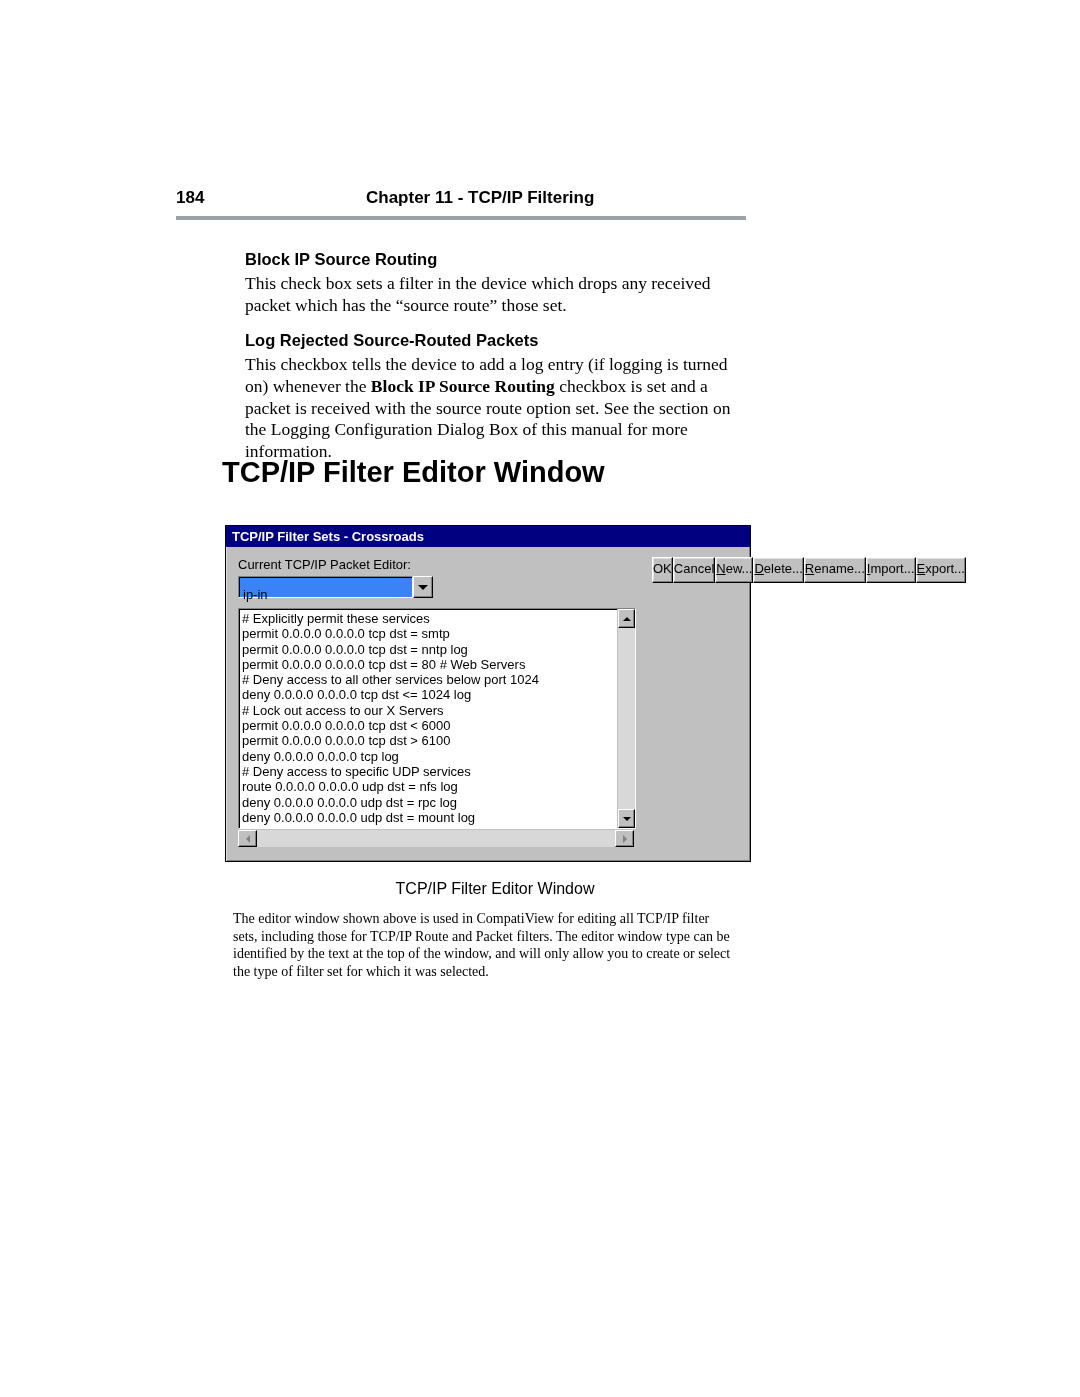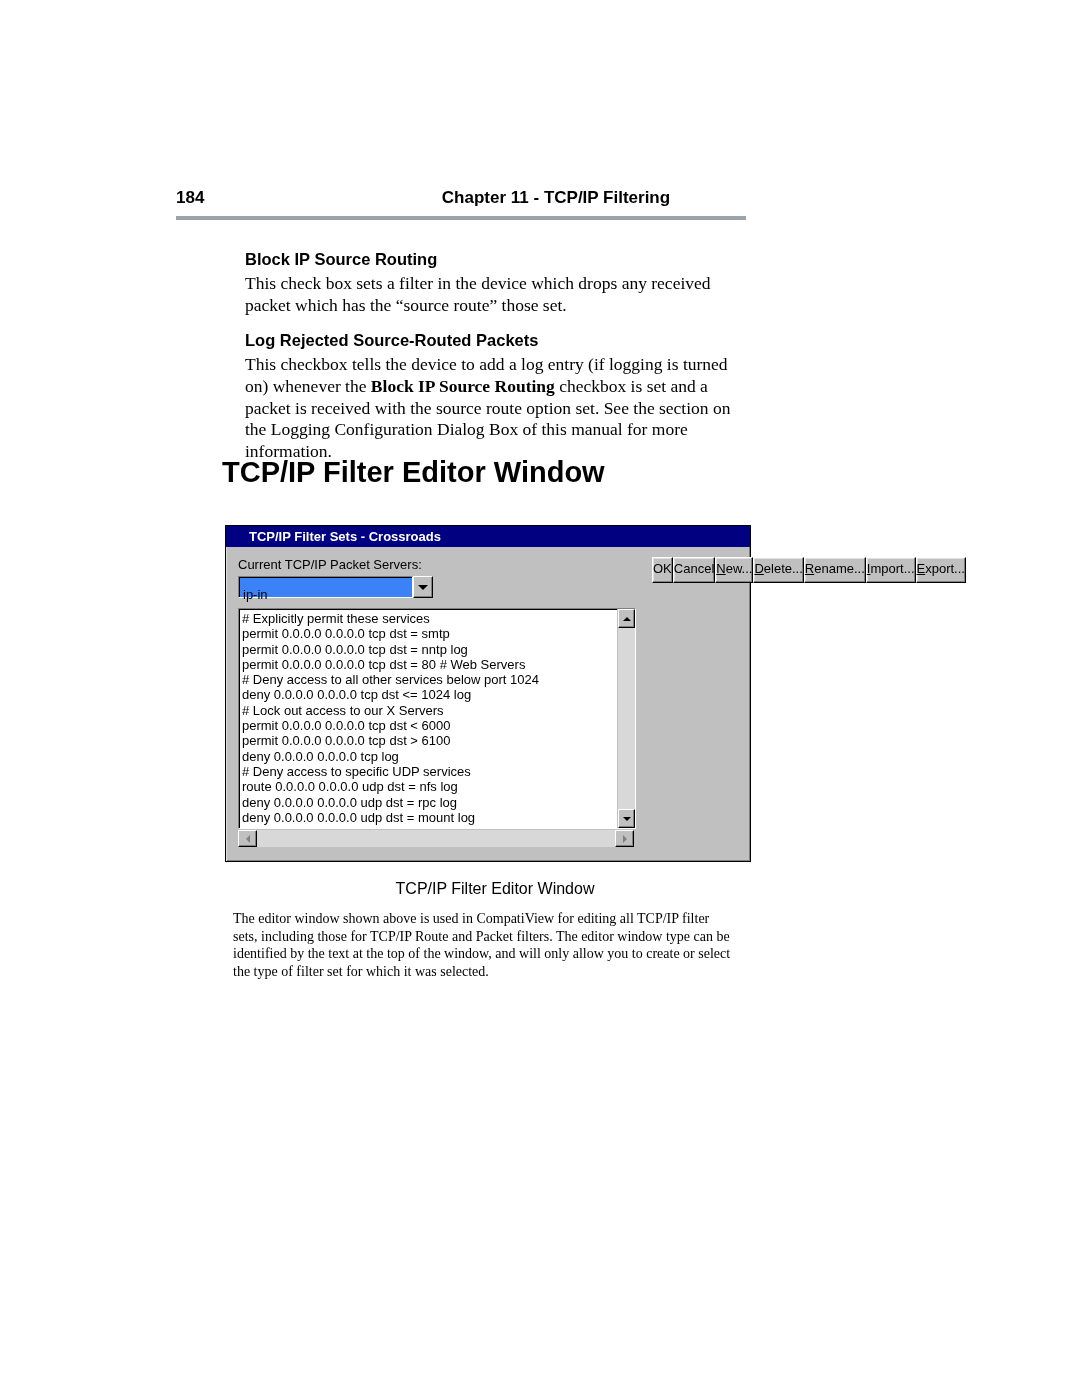--- a/index.html
+++ b/index.html
@@ -24,21 +24,20 @@
     display: flex;
     font-family: Arial, Helvetica, sans-serif;
     font-weight: bold;
     font-size: 17px;
   }
   .page-number {
     width: 190px;
   }
   .chapter-title {
     flex: 1;
-    text-align: center;
   }
   .hr-bar {
     position: absolute;
     top: 216px;
     left: 176px;
     width: 570px;
     height: 4px;
     background: #9aa3a8;
   }
   .content {
@@ -82,21 +81,21 @@
     background: #c0c0c0;
     border: 1px solid #000;
     box-shadow: inset 1px 1px 0 #e0e0e0, inset -1px -1px 0 #808080;
     font-family: "MS Sans Serif", Tahoma, Arial, sans-serif;
     font-size: 13px;
   }
   .titlebar {
     background: #000080;
     color: #fff;
     font-weight: bold;
-    padding: 3px 23px;
+    padding: 3px 6px;
     font-size: 13px;
   }
   .dialog-body {
     padding: 10px 12px 14px 12px;
     display: flex;
     gap: 16px;
   }
   .left-col {
     flex: 1;
   }
@@ -274,21 +273,21 @@
   </div>
 
   <div class="section-heading">TCP/IP Filter Editor Window</div>
 
   <div class="dialog-wrap">
     <div class="dialog">
       <div class="titlebar">TCP/IP Filter Sets - Crossroads</div>
       <div class="dialog-body">
         <div class="left-col">
           <div class="label">
-            <span>Current TCP/IP Packet Servers:</span>
+            <span>Current TCP/IP Packet Editor:</span>
           </div>
           <div class="combo">
             <div class="combo-input">ip-in</div>
             <div class="combo-btn">
               <div class="tri-down"></div>
             </div>
           </div>
           <div class="listbox-wrap">
             <div class="listbox" id="rules-list">
                 <div># Explicitly permit these services</div>

